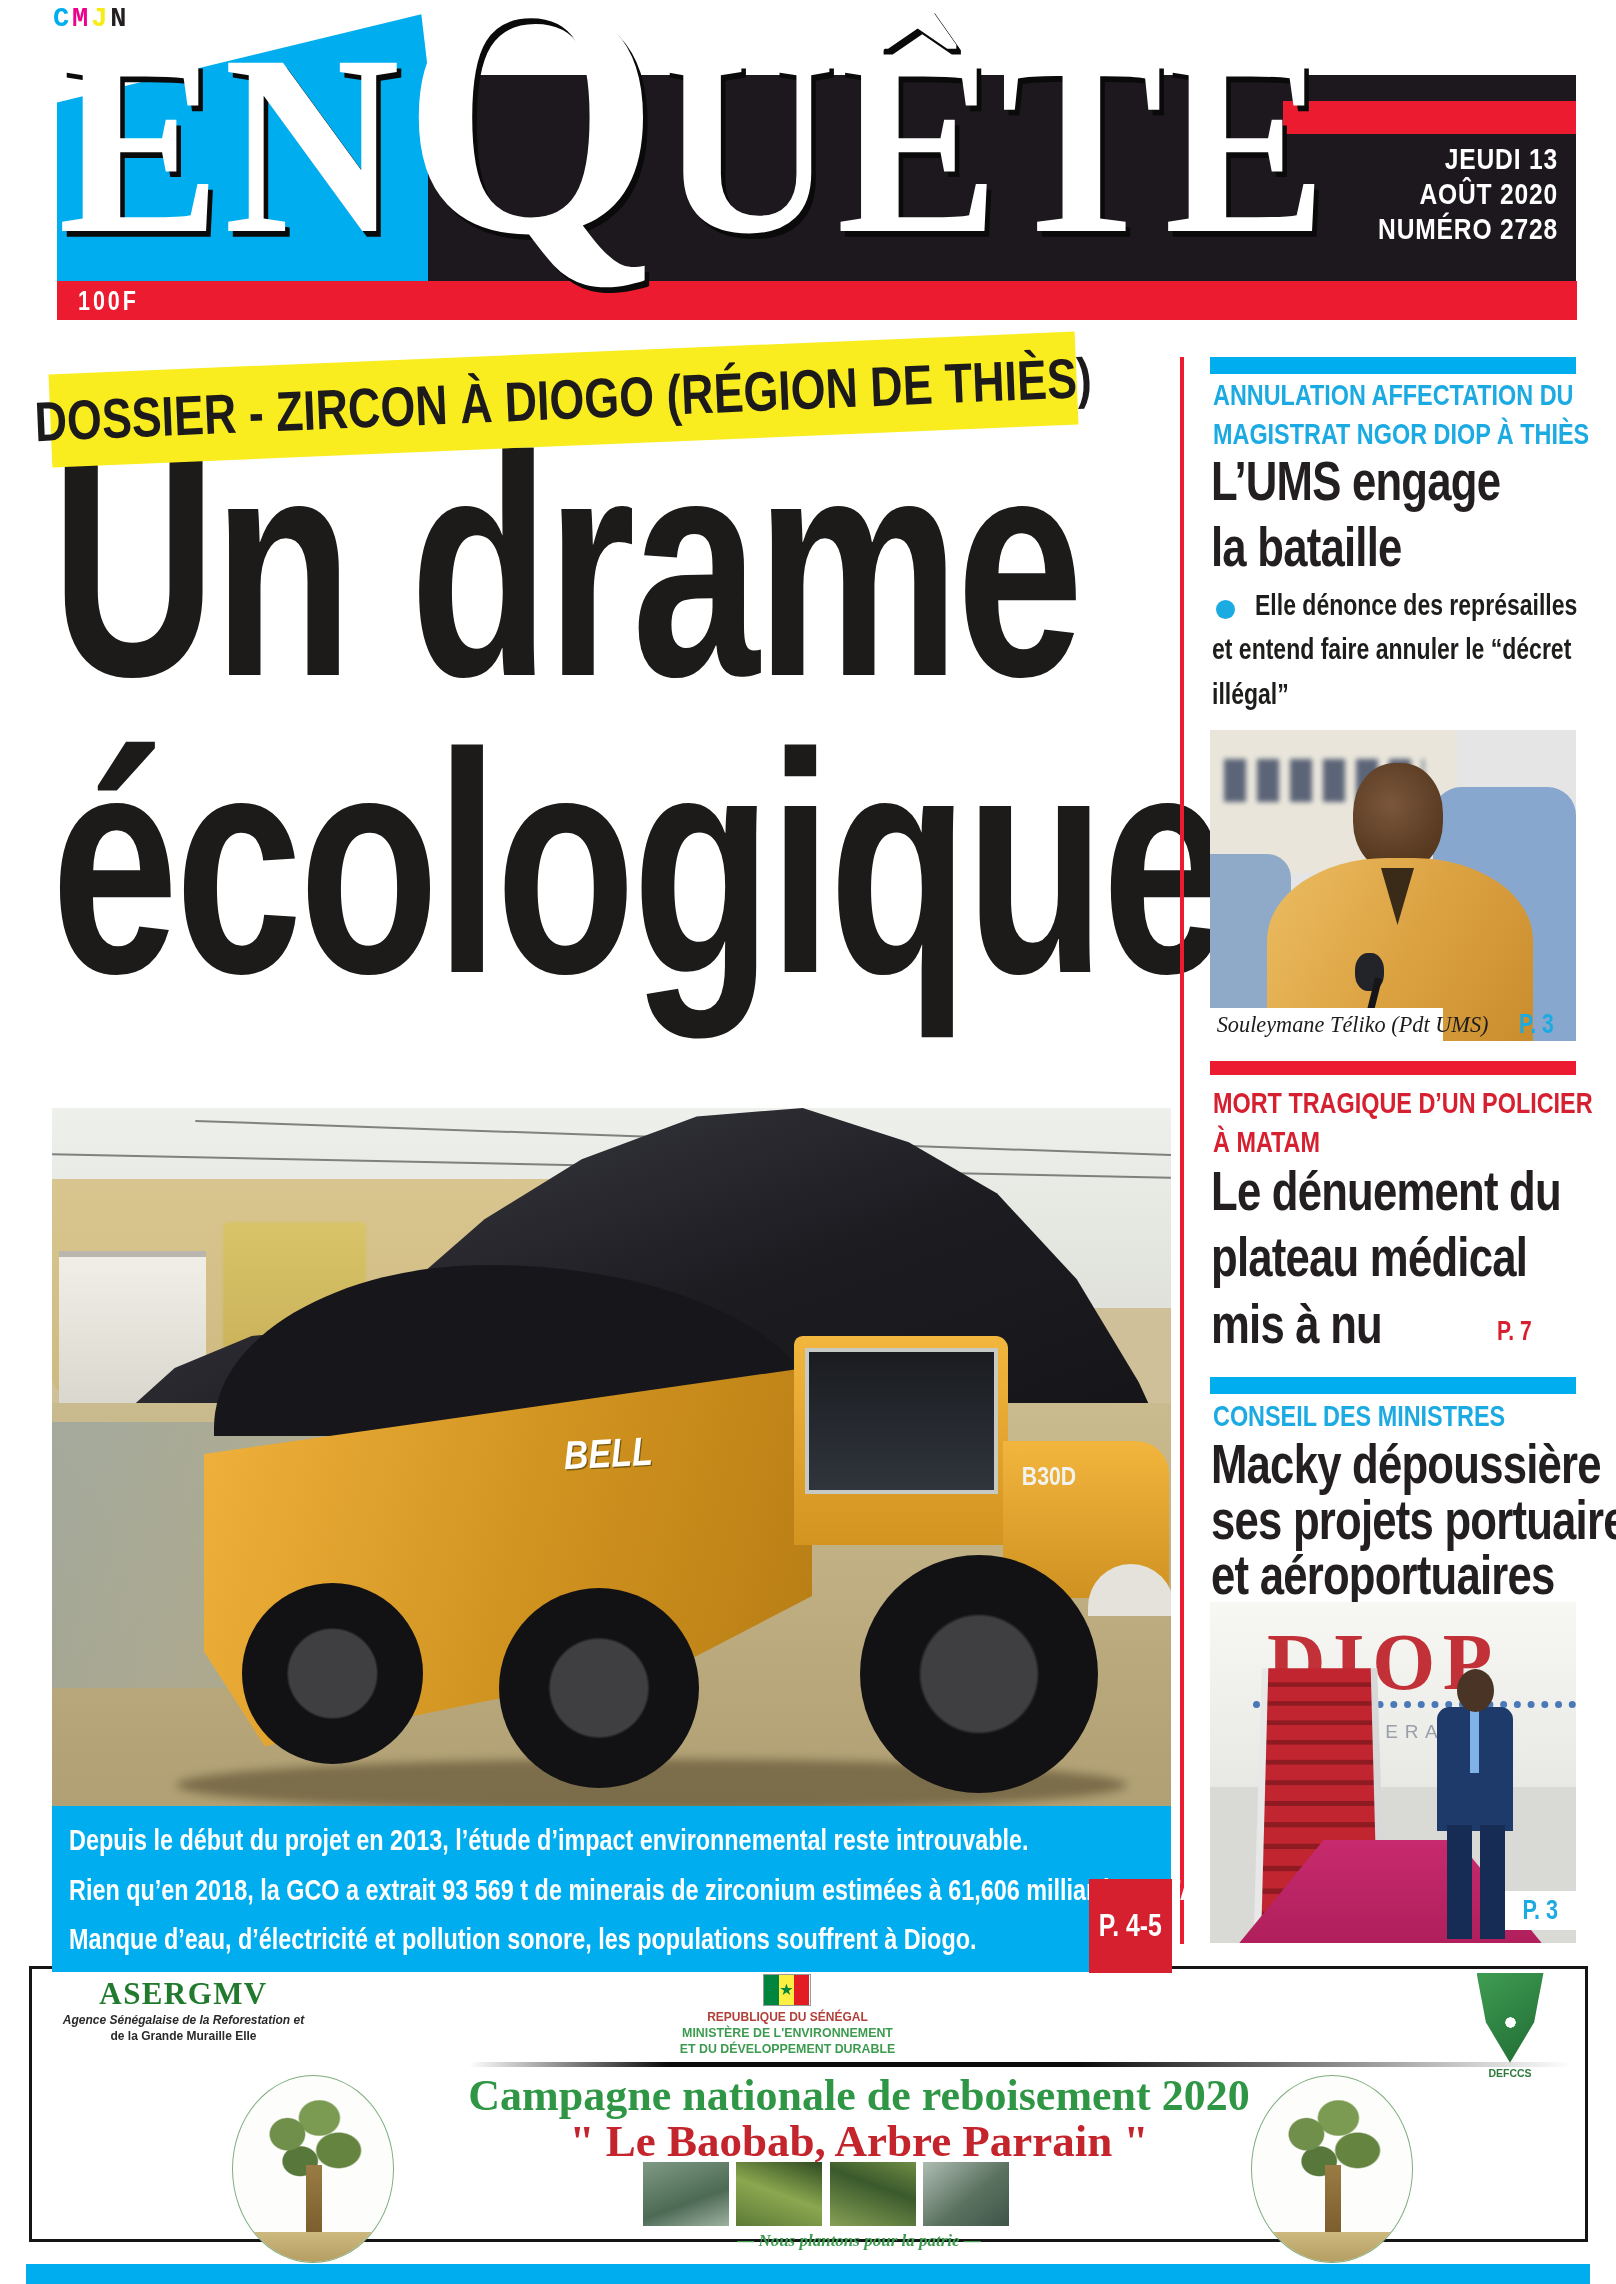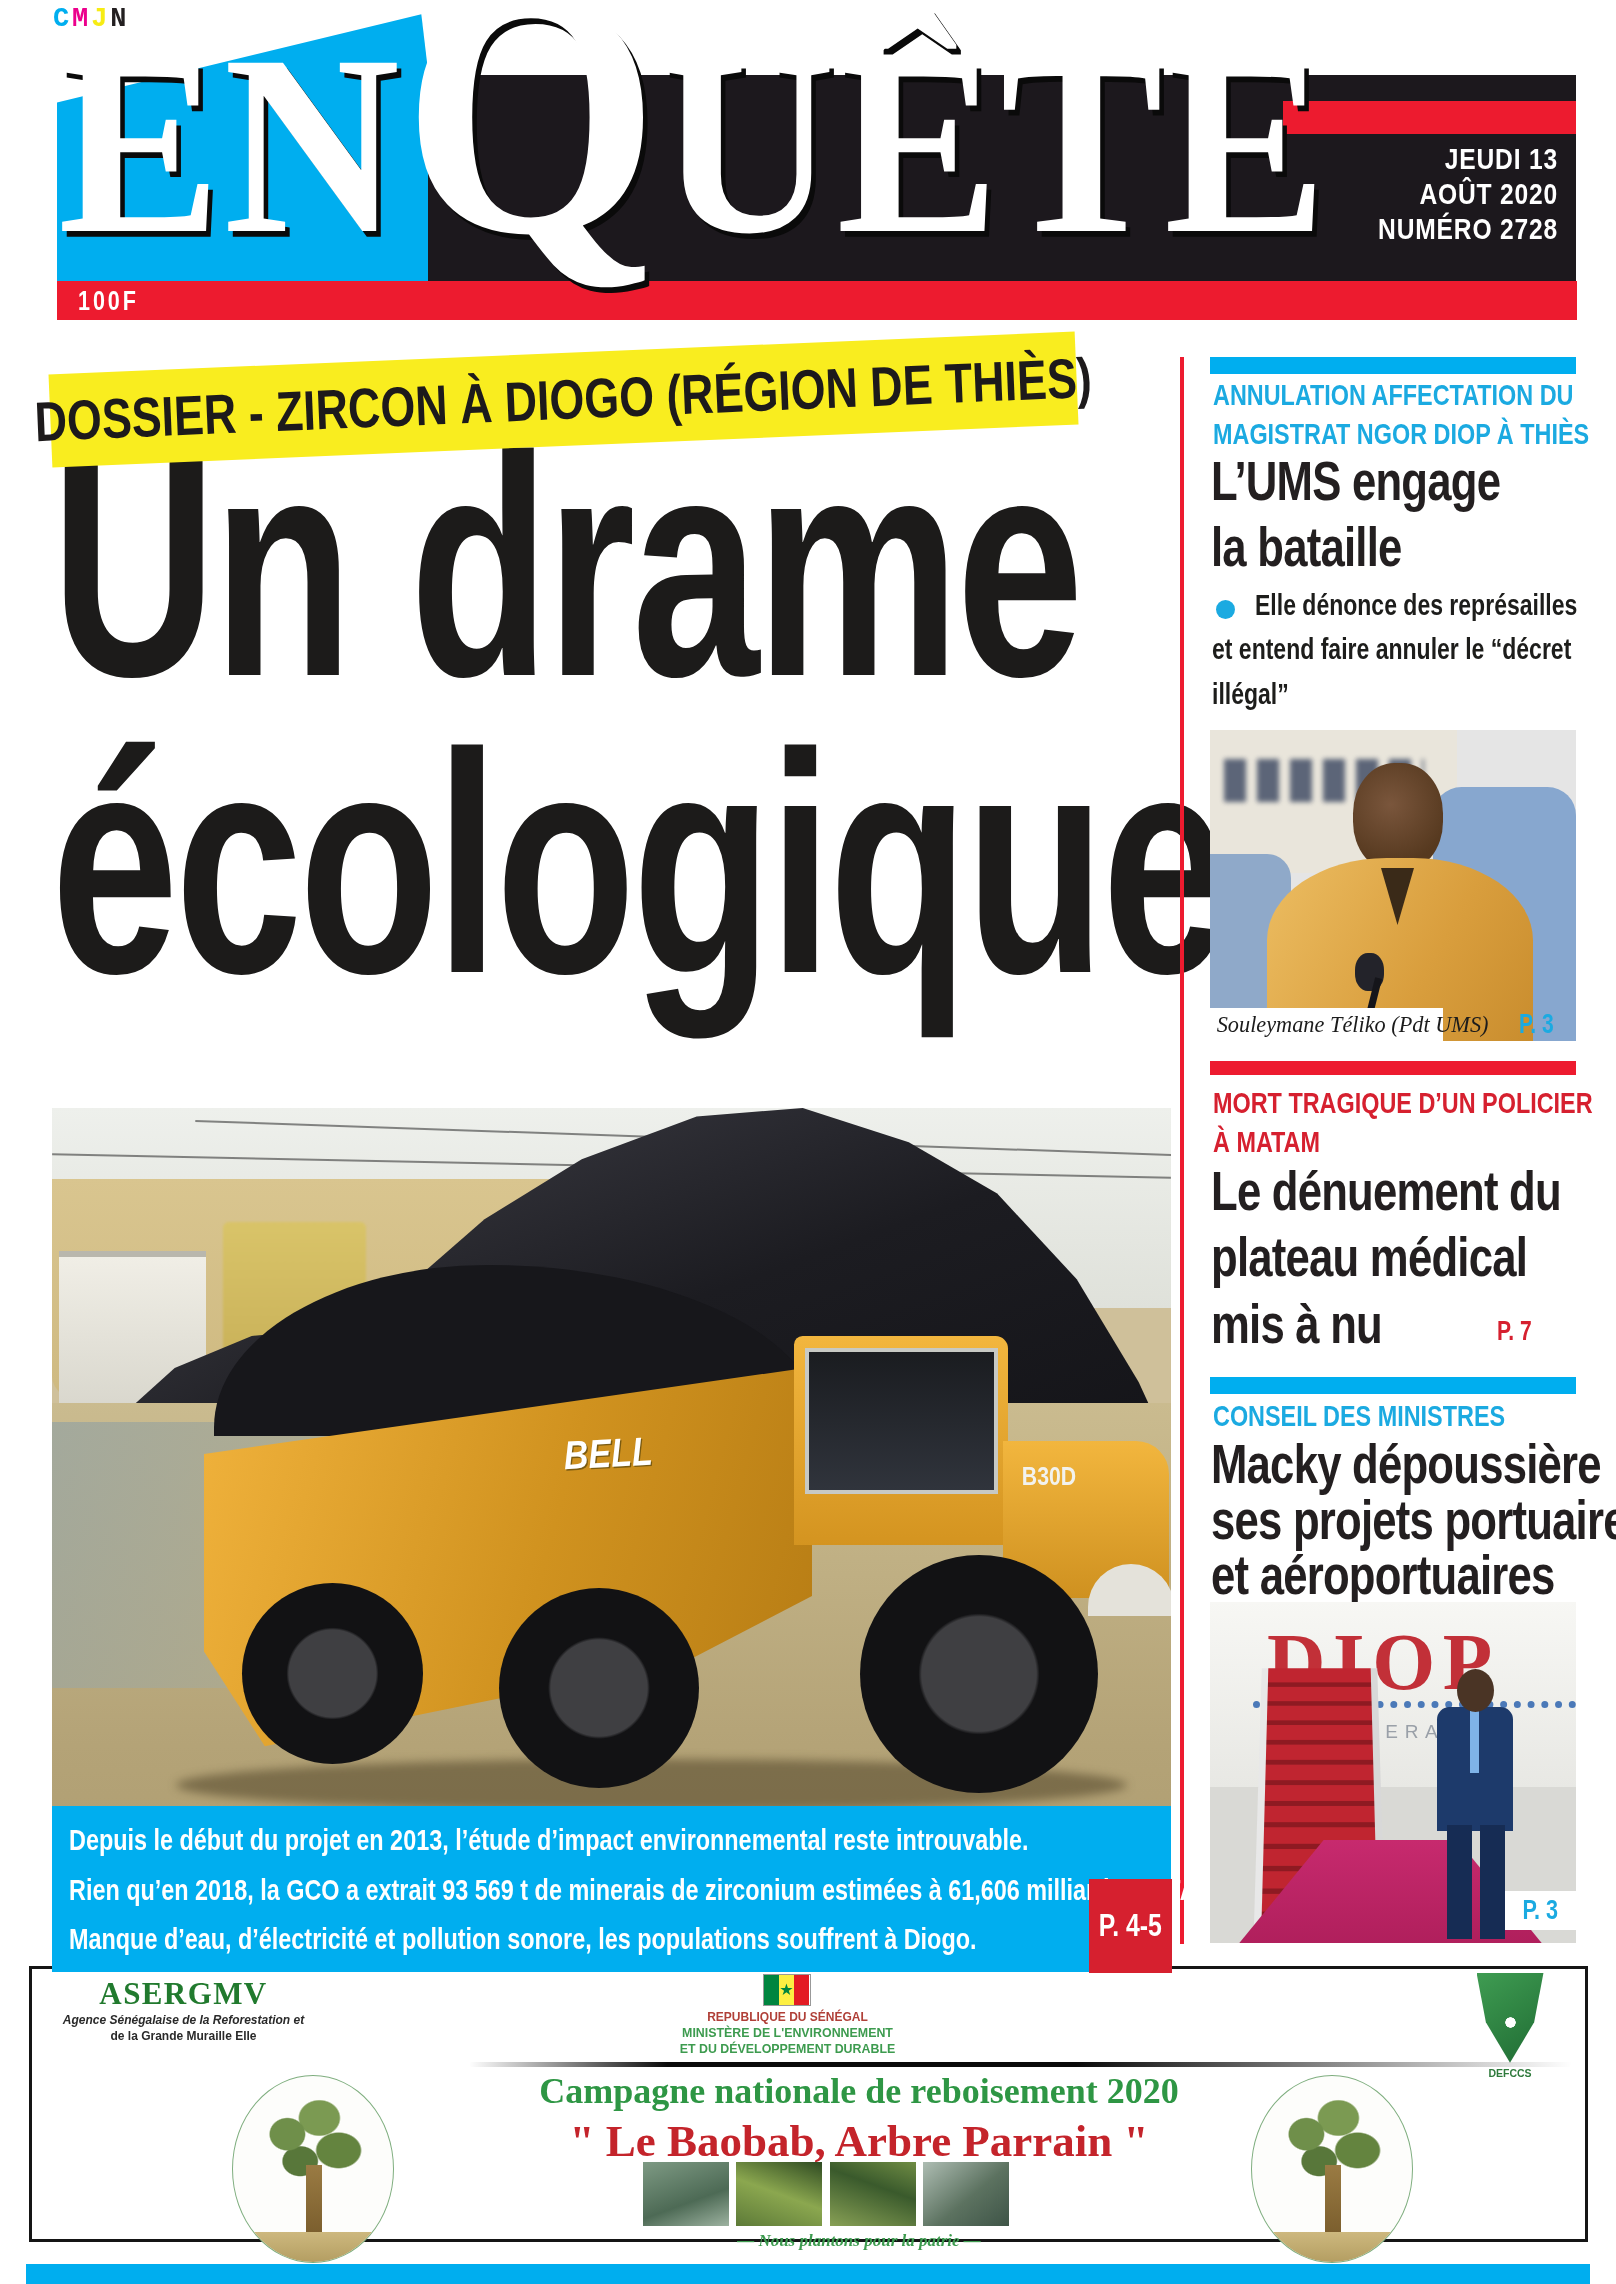--- a/index.html
+++ b/index.html
@@ -114,21 +114,21 @@
   .ad-org{position:absolute;left:38px;top:7.1px;width:228px;text-align:center;color:#217a2e;font-size:31px;font-weight:bold;font-family:"Liberation Serif",serif;letter-spacing:1.4px;}
   .ad-orgsub{position:absolute;width:266px;left:19px;text-align:center;color:#2a2a2a;font-size:12px;font-weight:bold;}
   .ad-flag{position:absolute;left:731px;top:4.8px;width:46px;height:30px;display:flex;border:0.5px solid #999;}
   .ad-flag i{flex:1;}
   .ad-flag i:nth-child(1){background:#00853F;}
   .ad-flag i:nth-child(2){background:#FDEF42;display:flex;align-items:center;justify-content:center;color:#00853F;font-style:normal;font-size:16px;}
   .ad-flag i:nth-child(3){background:#E31B23;}
   .ad-rep{position:absolute;left:623px;top:41px;width:266px;text-align:center;color:#b04038;font-size:12px;font-weight:bold;}
   .ad-min{position:absolute;left:623px;width:266px;text-align:center;color:#3d9b4f;font-size:12.4px;font-weight:bold;}
   .ad-line{position:absolute;left:437px;top:93px;width:1103px;height:4.8px;background:linear-gradient(90deg,rgba(10,10,10,0) 0%,#0a0a0a 18%,#0a0a0a 55%,rgba(10,10,10,0) 100%);border-radius:2.4px;}
-  .ad-title-green{position:absolute;left:333px;top:101px;width:989px;text-align:center;color:#2e9644;font-family:"Liberation Serif",serif;font-weight:bold;font-size:36px;}
+  .ad-title-green{position:absolute;left:333px;top:101px;width:989px;text-align:center;color:#2e9644;font-family:"Liberation Serif",serif;font-weight:bold;font-size:44px;}
   .ad-title-red{position:absolute;left:333px;top:146px;width:989px;text-align:center;color:#c4242b;font-family:"Liberation Serif",serif;font-weight:bold;font-size:45px;}
   .ad-tree{position:absolute;top:106px;width:160px;height:186px;border:1.4px solid #7fae7f;border-radius:50%;overflow:hidden;background:#fdfdfb;}
   .ad-tree .fol{position:absolute;left:10%;top:8%;width:80%;height:58%;
      background:radial-gradient(28.5px 26px at 30% 40%,#6f8f4a 0 60%,transparent 65%),
        radial-gradient(33px 28.5px at 55% 25%,#7b9a52 0 60%,transparent 65%),
        radial-gradient(36px 28.5px at 70% 55%,#64843f 0 60%,transparent 65%),
        radial-gradient(28.5px 24px at 40% 65%,#58773a 0 60%,transparent 65%);}
   .ad-tree .trunk{position:absolute;left:46%;top:48%;width:10%;height:36%;background:linear-gradient(#9a7b43,#7c5f2e);}
   .ad-tree .base{position:absolute;left:0;bottom:0;width:100%;height:16%;background:linear-gradient(#cdb87e,#b49e62);}
   .ad-photos{position:absolute;left:611px;top:193px;display:flex;gap:7.6px;}

